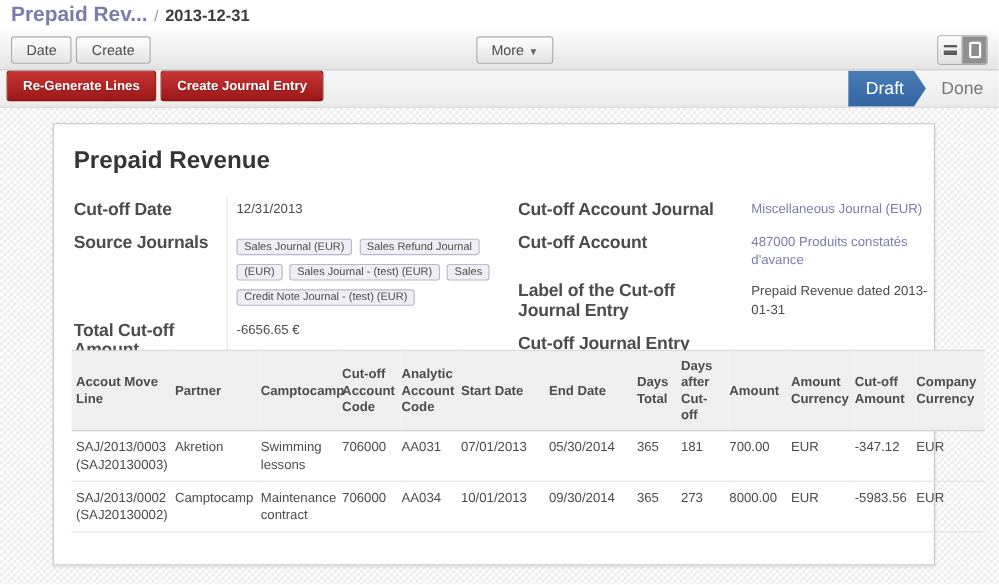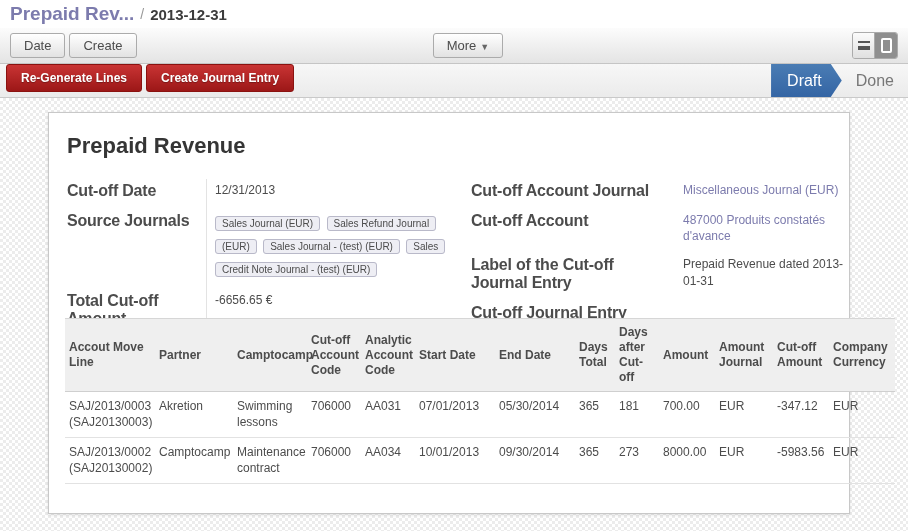--- a/index.html
+++ b/index.html
@@ -158,21 +158,21 @@
             <th>Accout Move Line</th>
             <th>Partner</th>
             <th>Camptocamp</th>
             <th>Cut-off Account Code</th>
             <th>Analytic Account Code</th>
             <th>Start Date</th>
             <th>End Date</th>
             <th class="num">Days Total</th>
             <th class="num">Days after Cut-off</th>
             <th class="num">Amount</th>
-            <th>Amount Journal</th>
+            <th>Amount Currency</th>
             <th class="num">Cut-off Amount</th>
             <th>Company Currency</th>
           </tr>
         </thead>
       <tbody id="tbody">
           <tr>
             <td>SAJ/2013/0003 (SAJ20130003)</td>
             <td>Akretion</td>
             <td>Swimming lessons</td>
             <td>706000</td>

